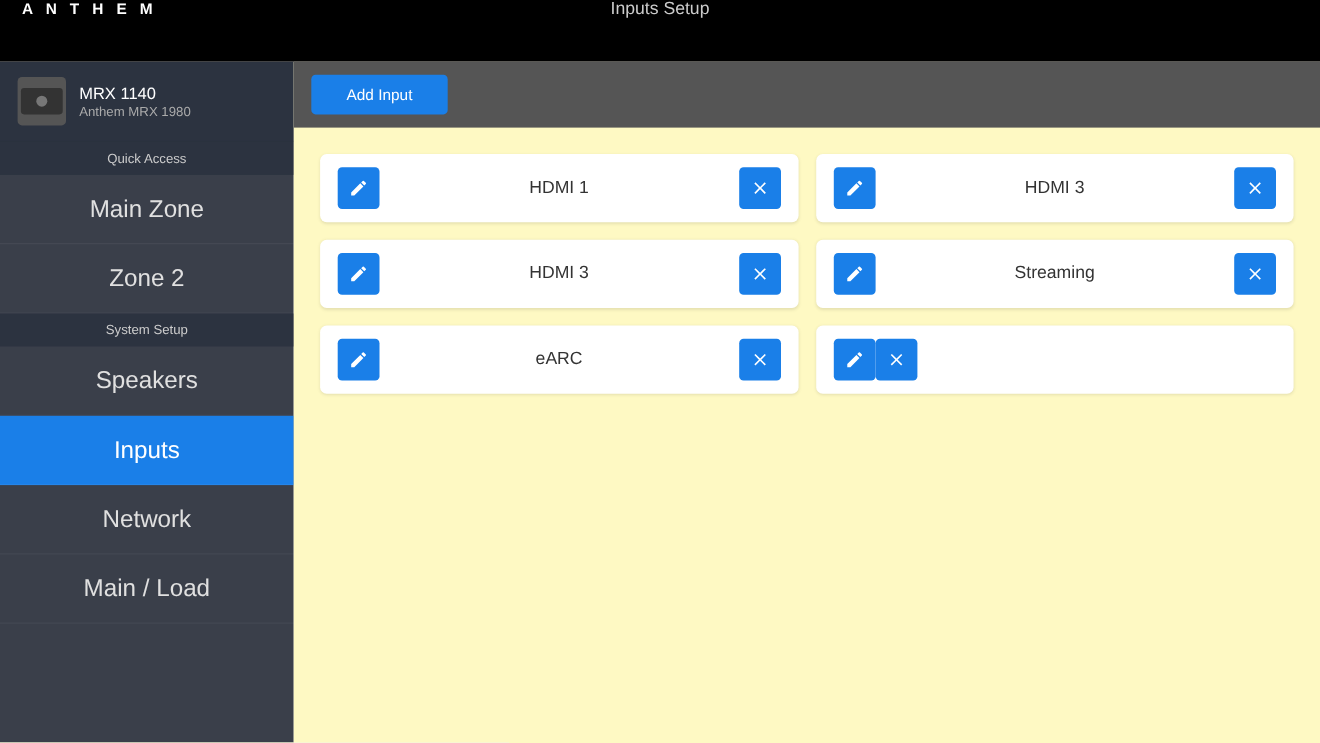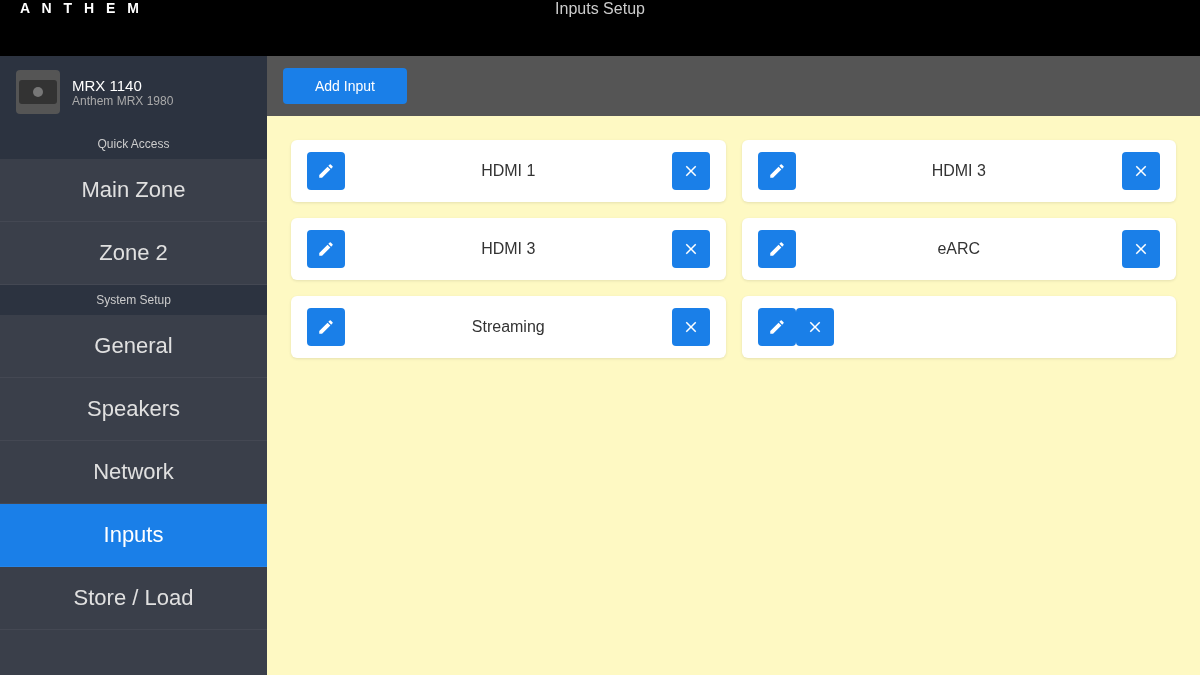--- a/index.html
+++ b/index.html
@@ -216,38 +216,35 @@
     </div>
 
     <div class="sidebar-item">
       <span>Zone 2</span>
     </div>
 
     <div class="sidebar-section-header">
       <span>System Setup</span>
     </div>
 
-    <div class="sidebar-item">
-      <span>General</span>
-    </div>
 
     <div class="sidebar-item">
       <span>Speakers</span>
-    </div>
-
-    <div class="sidebar-item">
-      <span>Network</span>
     </div>
 
     <div class="sidebar-item active">
       <span>Inputs</span>
     </div>
 
     <div class="sidebar-item">
-      <span>Store / Load</span>
+      <span>Network</span>
+    </div>
+
+    <div class="sidebar-item">
+      <span>Main / Load</span>
     </div>
 
   </div>
 
   <div class="content">
 
     <div class="content-header">
       <button class="add-input-btn">Add Input</button>
     </div>
 
@@ -294,48 +291,48 @@
             </svg>
         </button>
       </div>
 
       <div class="input-card">
         <button class="card-edit-btn">
           <svg viewBox="0 0 24 24">
               <path d="M3 17.25V21h3.75l11.06-11.06-3.75-3.75L3 17.25zm17.71-10.21a1 1 0 000-1.41l-2.34-2.34a1 1 0 00-1.41 0l-1.83 1.83 3.75 3.75 1.83-1.83z"></path>
             </svg>
         </button>
+        <span class="card-label">Streaming</span>
+        <button class="card-delete-btn">
+          <svg viewBox="0 0 24 24">
+              <path d="M19 6.41L17.59 5 12 10.59 6.41 5 5 6.41 10.59 12 5 17.59 6.41 19 12 13.41 17.59 19 19 17.59 13.41 12z"></path>
+            </svg>
+        </button>
+      </div>
+
+      <div class="input-card">
+        <button class="card-edit-btn">
+          <svg viewBox="0 0 24 24">
+              <path d="M3 17.25V21h3.75l11.06-11.06-3.75-3.75L3 17.25zm17.71-10.21a1 1 0 000-1.41l-2.34-2.34a1 1 0 00-1.41 0l-1.83 1.83 3.75 3.75 1.83-1.83z"></path>
+            </svg>
+        </button>
         <span class="card-label">eARC</span>
         <button class="card-delete-btn">
           <svg viewBox="0 0 24 24">
               <path d="M19 6.41L17.59 5 12 10.59 6.41 5 5 6.41 10.59 12 5 17.59 6.41 19 12 13.41 17.59 19 19 17.59 13.41 12z"></path>
             </svg>
         </button>
       </div>
 
       <div class="input-card">
         <button class="card-edit-btn">
           <svg viewBox="0 0 24 24">
               <path d="M3 17.25V21h3.75l11.06-11.06-3.75-3.75L3 17.25zm17.71-10.21a1 1 0 000-1.41l-2.34-2.34a1 1 0 00-1.41 0l-1.83 1.83 3.75 3.75 1.83-1.83z"></path>
             </svg>
         </button>
-        <span class="card-label">Streaming</span>
-        <button class="card-delete-btn">
-          <svg viewBox="0 0 24 24">
-              <path d="M19 6.41L17.59 5 12 10.59 6.41 5 5 6.41 10.59 12 5 17.59 6.41 19 12 13.41 17.59 19 19 17.59 13.41 12z"></path>
-            </svg>
-        </button>
-      </div>
-
-      <div class="input-card">
-        <button class="card-edit-btn">
-          <svg viewBox="0 0 24 24">
-              <path d="M3 17.25V21h3.75l11.06-11.06-3.75-3.75L3 17.25zm17.71-10.21a1 1 0 000-1.41l-2.34-2.34a1 1 0 00-1.41 0l-1.83 1.83 3.75 3.75 1.83-1.83z"></path>
-            </svg>
-        </button>
         <button class="card-delete-btn">
           <svg viewBox="0 0 24 24">
               <path d="M19 6.41L17.59 5 12 10.59 6.41 5 5 6.41 10.59 12 5 17.59 6.41 19 12 13.41 17.59 19 19 17.59 13.41 12z"></path>
             </svg>
         </button>
       </div>
 
     </div>
   </div>
 

